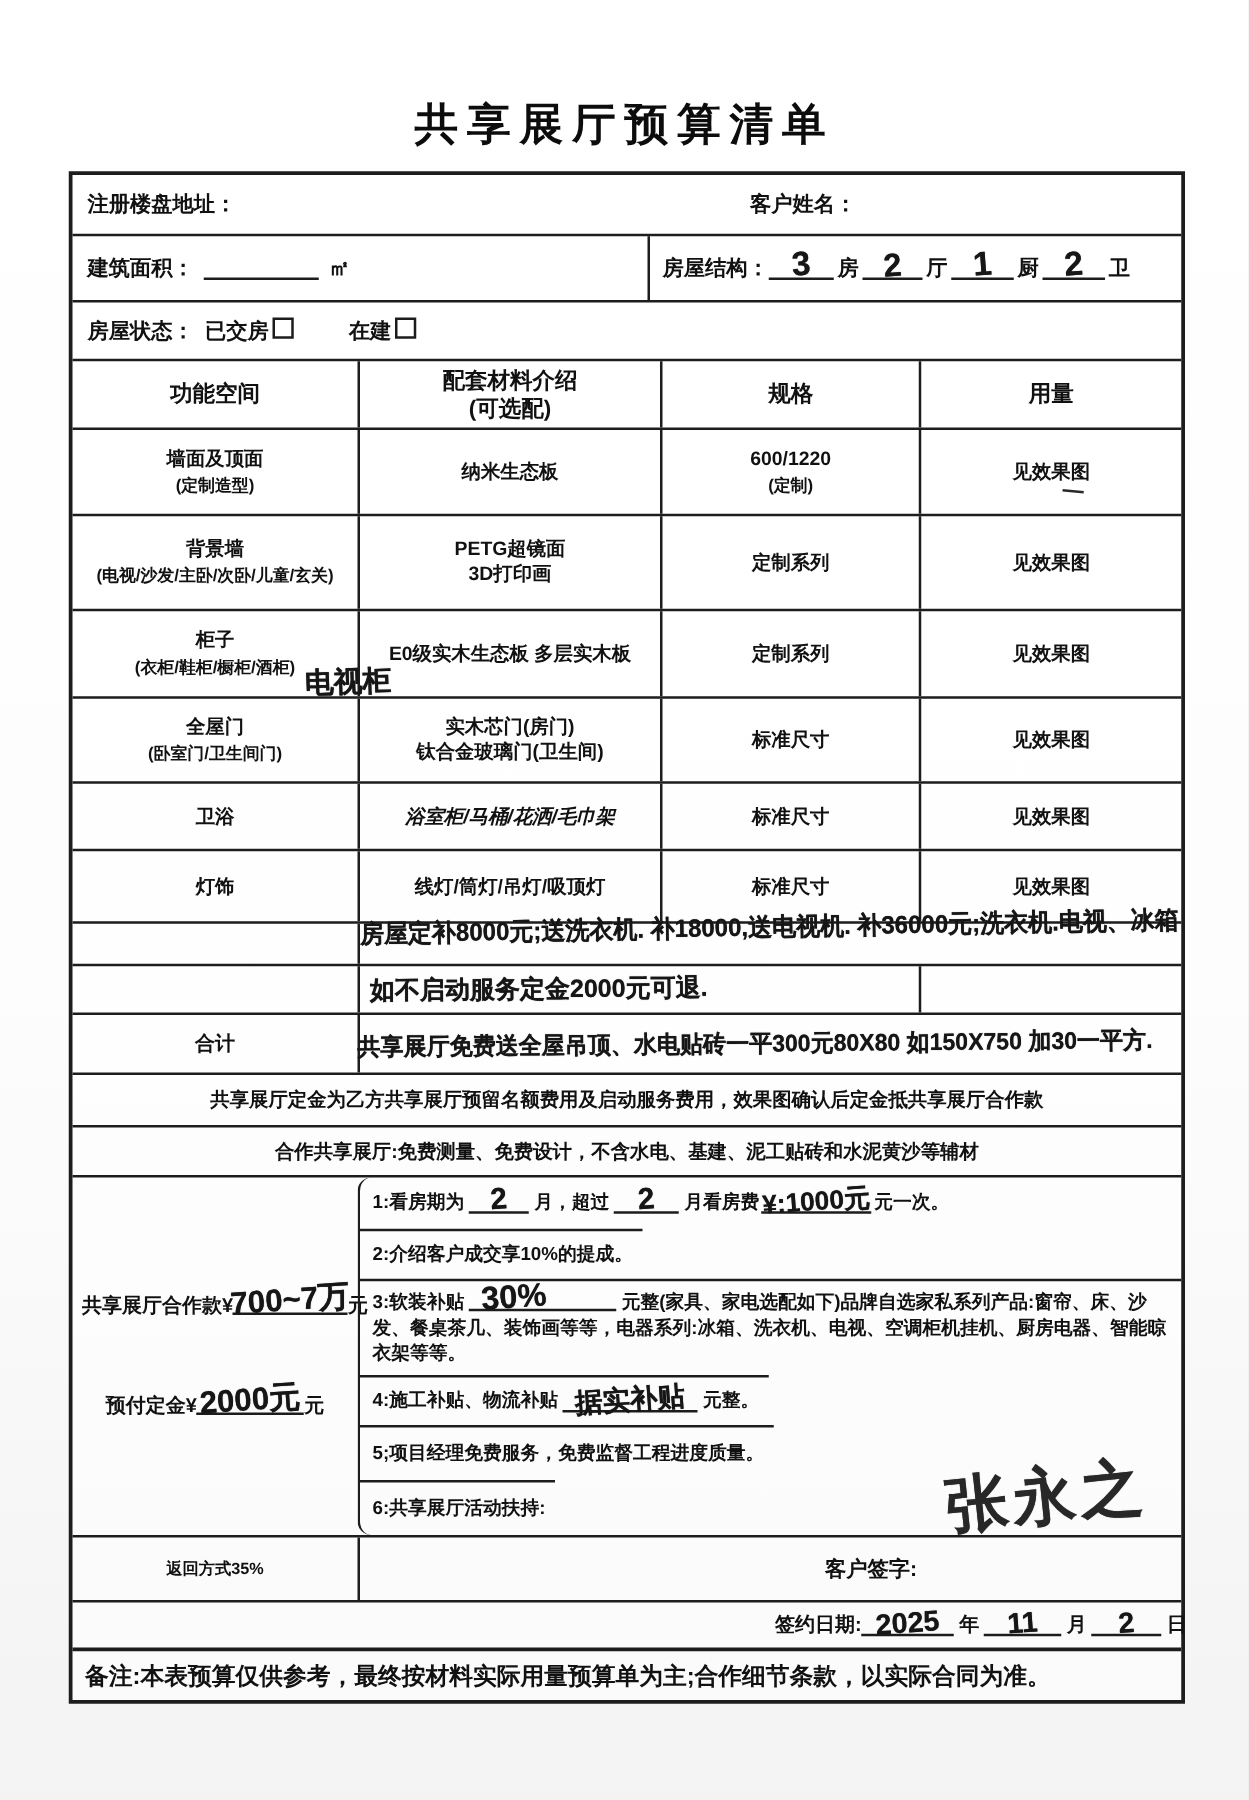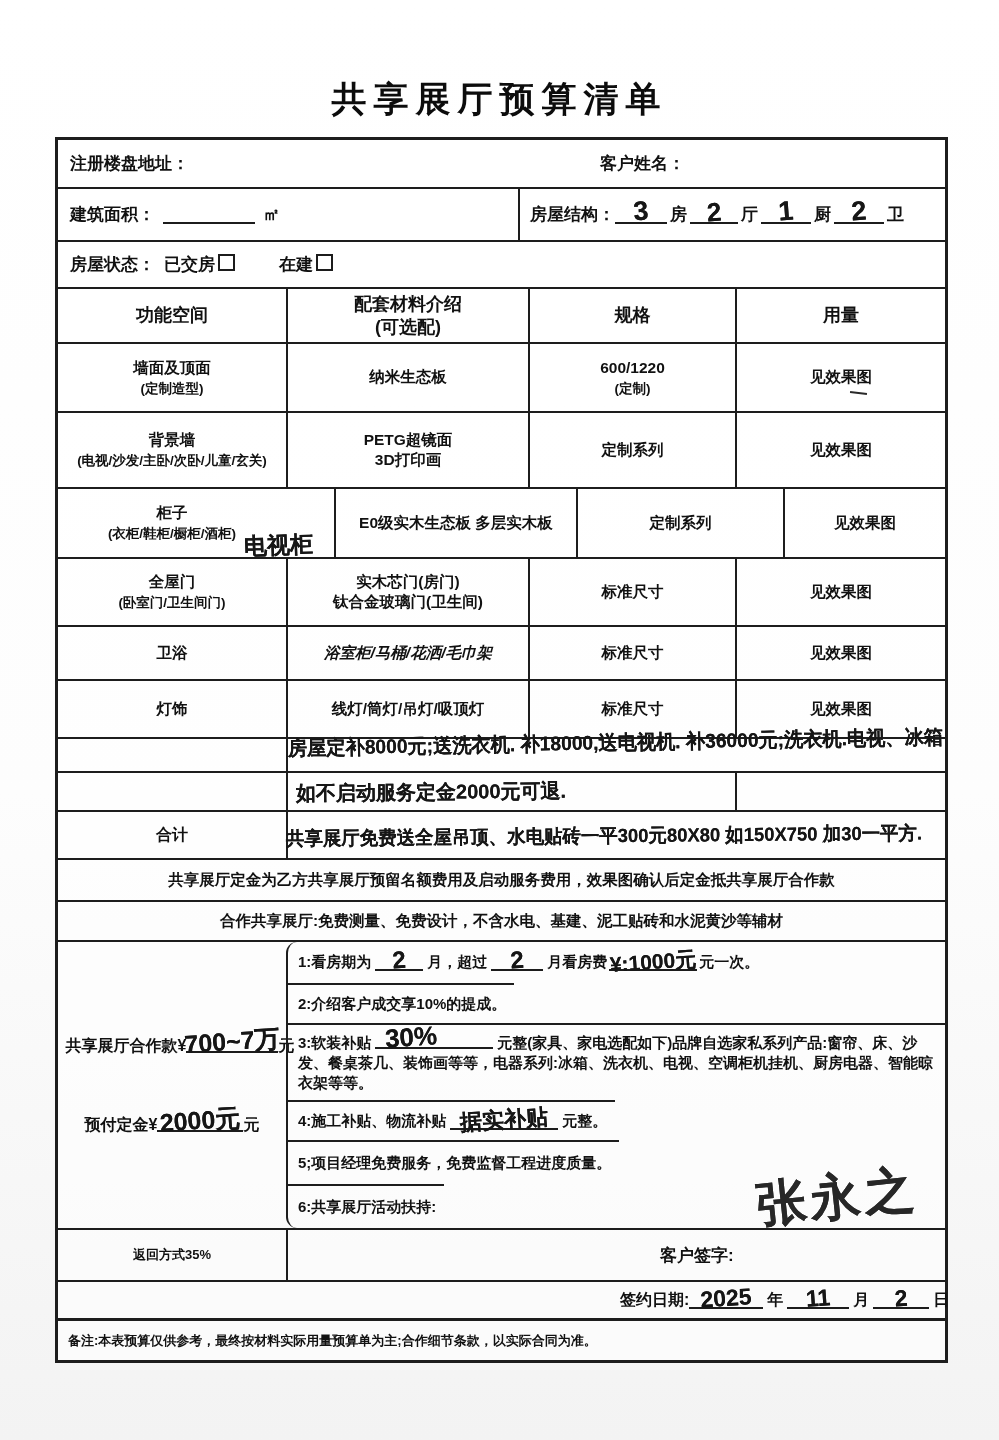--- a/index.html
+++ b/index.html
@@ -116,21 +116,21 @@
         </div>
       <div class="c t-main" style="width:207px;">定制系列</div>
       <div class="c t-main" style="flex:1;">见效果图</div>
     </div>
 
     <div class="row" style="height:70px">
       <div class="c cell-stack" style="width:228px;">
           <span class="t-main">柜子</span>
           <span class="t-sub">(衣柜/鞋柜/橱柜/酒柜)</span>
         </div>
-      <div class="c t-main" style="width:242px;padding:0 0;margin-left:48px;">E0级实木生态板 多层实木板</div>
+      <div class="c t-main" style="width:242px;padding:0 0;">E0级实木生态板 多层实木板</div>
       <div class="c t-main" style="width:207px;">定制系列</div>
       <div class="c t-main" style="flex:1;">见效果图</div>
     </div>
 
     <div class="row" style="height:68px">
       <div class="c cell-stack" style="width:228px;">
           <span class="t-main">全屋门</span>
           <span class="t-sub">(卧室门/卫生间门)</span>
         </div>
       <div class="c cell-stack" style="width:242px;">
@@ -239,21 +239,21 @@
           </span>
         <span class="lbl" style="font-size:16px;margin:0 4px;">月</span>
         <span class="blank" style="width:56px;">
             <span class="hand" style="font-size:23px;">2</span>
           </span>
         <span class="lbl" style="font-size:16px;margin:0 4px;">日</span>
       </div>
     </div>
 
     <div class="row" style="height:42px;border-top-width:3px;">
-      <div class="c" style="flex:1;justify-content:flex-start;padding-left:10px;font-size:13px;font-weight:700;">备注:本表预算仅供参考，最终按材料实际用量预算单为主;合作细节条款，以实际合同为准。</div>
+      <div class="c" style="flex:1;justify-content:flex-start;padding-left:10px;font-size:19px;font-weight:700;">备注:本表预算仅供参考，最终按材料实际用量预算单为主;合作细节条款，以实际合同为准。</div>
     </div>
 
     <span class="hand hand-over" style="left:186px;top:394px;font-size:23px;transform:rotate(-2deg);">电视柜</span>
     <span class="hand hand-over" style="left:230px;top:598px;font-size:20px;transform:rotate(-1deg) scaleX(.96);transform-origin:left;">房屋定补8000元;送洗衣机. 补18000,送电视机. 补36000元;洗衣机.电视、冰箱</span>
     <span class="hand hand-over" style="left:238px;top:643px;font-size:20px;transform:rotate(-.5deg);transform-origin:left;">如不启动服务定金2000元可退.</span>
     <span class="hand hand-over" style="left:228px;top:689px;font-size:19px;transform:rotate(-.5deg) scaleX(.97);transform-origin:left;">共享展厅免费送全屋吊顶、水电贴砖一平300元80X80 如150X750 加30一平方.</span>
     <span class="hand hand-over" style="left:698px;top:1032px;font-size:50px;font-weight:600;letter-spacing:4px;transform:rotate(-6deg);opacity:.92;">张永之</span>
     <div class="mark" style="left:792px;top:252px;width:17px;height:2px;transform:rotate(6deg);"></div>
   </div>
 </div>

